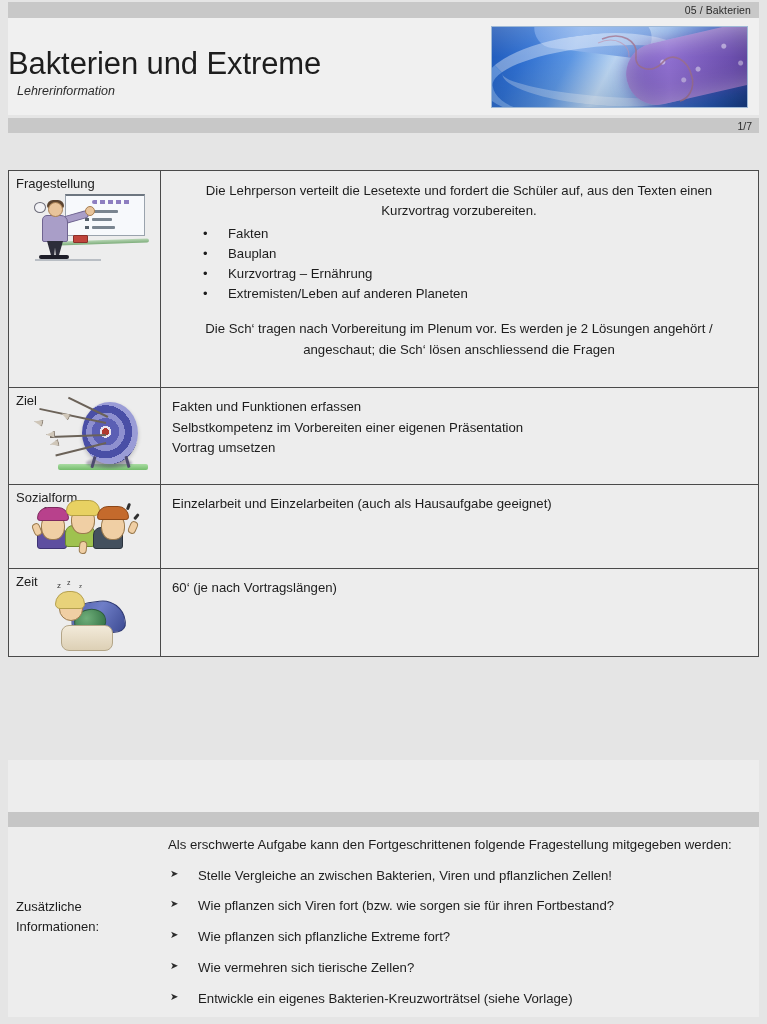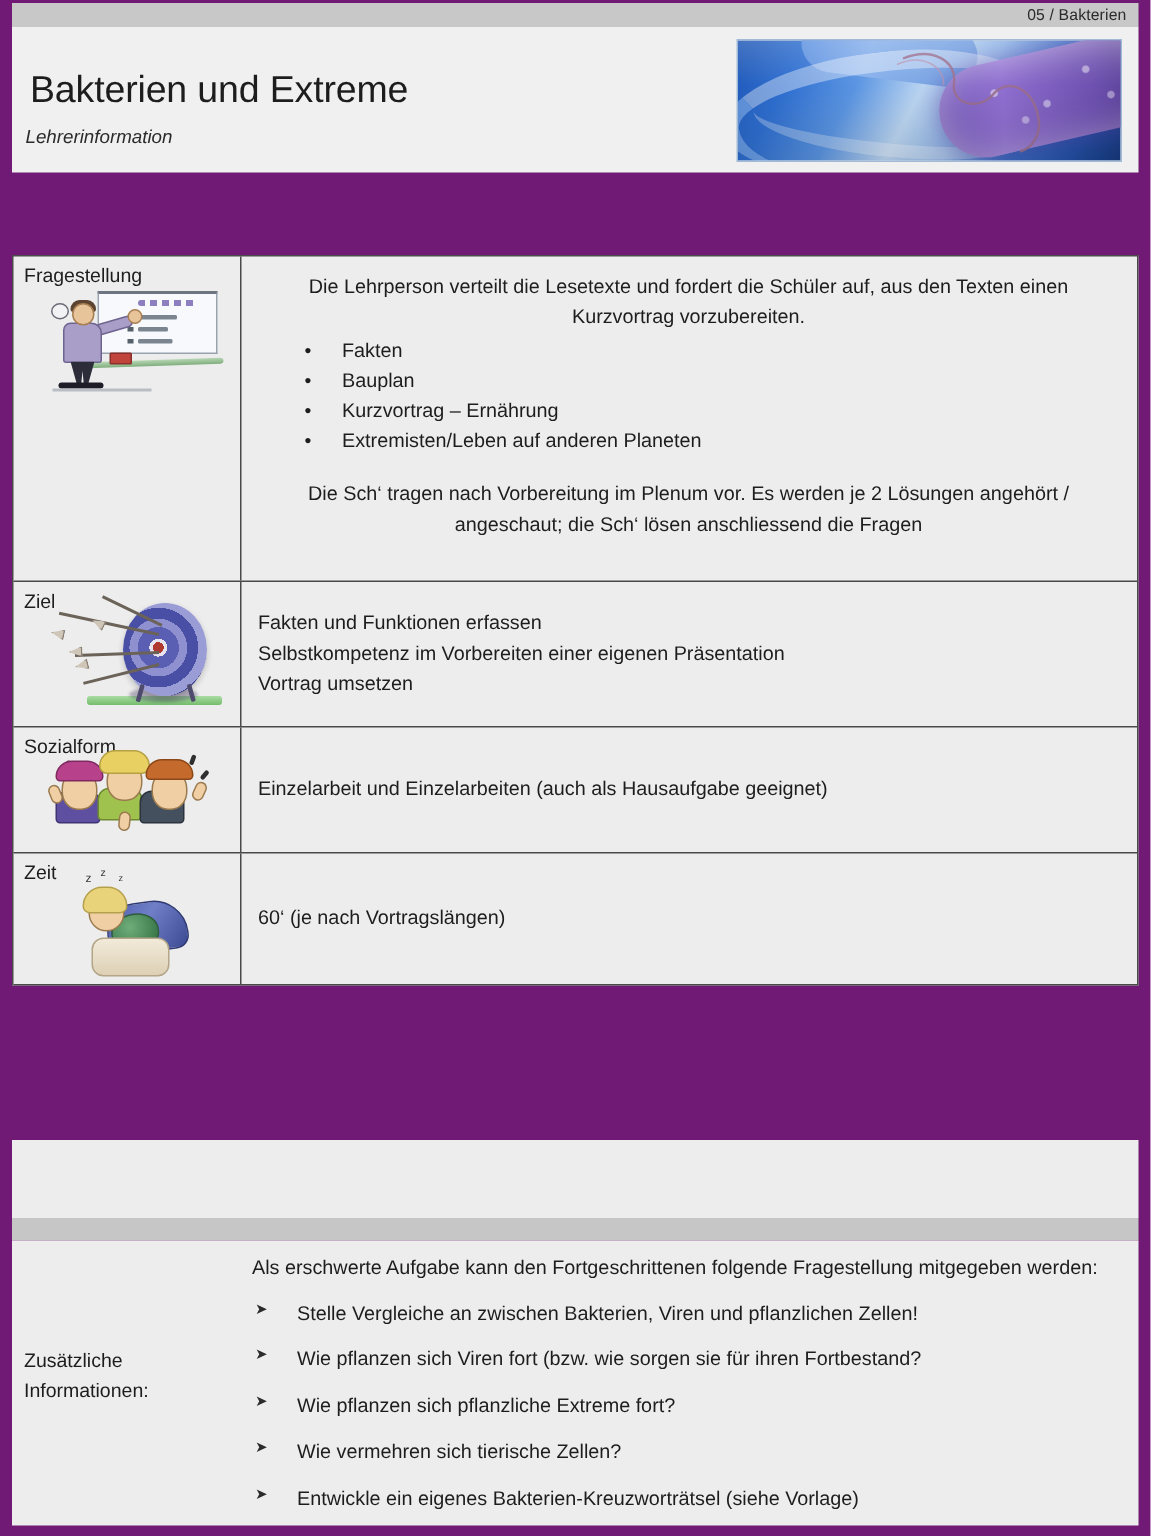--- a/index.html
+++ b/index.html
@@ -9,21 +9,21 @@
     height: 1024px;
     background: #ffffff;
     font-family: "Liberation Sans", sans-serif;
     -webkit-font-smoothing: antialiased;
   }
 
   #page {
     position: relative;
     width: 767px;
     height: 1024px;
-    background: #701a75;
+    background: #e5e5e5;
     overflow: hidden;
   }
 
   
   .top-bar {
     position: absolute;
     left: 8px; top: 2px;
     width: 751px; height: 16px;
     background: #c8c8c8;
     display: flex;
@@ -39,22 +39,22 @@
 
   
   .title-block {
     position: absolute;
     left: 8px; top: 18px;
     width: 751px; height: 97px;
     background: #f0f0f0;
   }
   .doc-title {
     position: absolute;
-    left: 12px; top: 28px;
-    font-size: 25px;
+    left: 0; top: 28px;
+    font-size: 31px;
     font-weight: 400;
     color: #1d1d1d;
     letter-spacing: -0.1px;
     white-space: nowrap;
   }
   .doc-subtitle {
     position: absolute;
     left: 9px; top: 66px;
     font-size: 12.5px;
     font-style: italic;
@@ -168,21 +168,21 @@
     flex: 0 0 152px;
     border-right: 1px solid #4a4a4a;
     position: relative;
     padding: 5px 0 6px 7px;
   }
   .cell-body {
     flex: 1 1 auto;
     padding: 9px 12px 9px 11px;
     display: flex;
     flex-direction: column;
-    justify-content: center;
+    justify-content: flex-start;
   }
   .row-label-text {
     font-size: 13px;
     color: #1d1d1d;
     line-height: 1.25;
   }
 
   .body-p {
     font-size: 13.2px;
     color: #1d1d1d;
@@ -559,20 +559,23 @@
       <div class="hp-curve2"></div>
       <div class="hp-rod hp-rod-a"></div>
       <svg class="hp-flagellum" viewBox="0 0 120 76">
         <path d="M6 10 C26 2, 42 12, 40 26 C38 42, 58 44, 66 34 C76 22, 92 30, 96 48 C99 60, 92 70, 84 72" fill="none" stroke="#9a6f8e" stroke-width="1.6" opacity=".9"></path>
         <path d="M2 14 C20 6, 34 16, 33 28" fill="none" stroke="#b98fae" stroke-width="1.1" opacity=".7"></path>
       </svg>
       <div class="hp-gloss"></div>
     </div>
   </div>
 
+  <div class="page-bar">
+    <span class="page-bar-label">1/7</span>
+  </div>
 
   <div class="table">
 
     <div class="row" style="min-height:217px">
       <div class="cell-label">
         <div class="row-label-text">Fragestellung</div>
         <div class="art art-teacher">
           <div class="board">
             <div class="board-title"></div>
             <div class="board-num" style="top:14px"></div>

